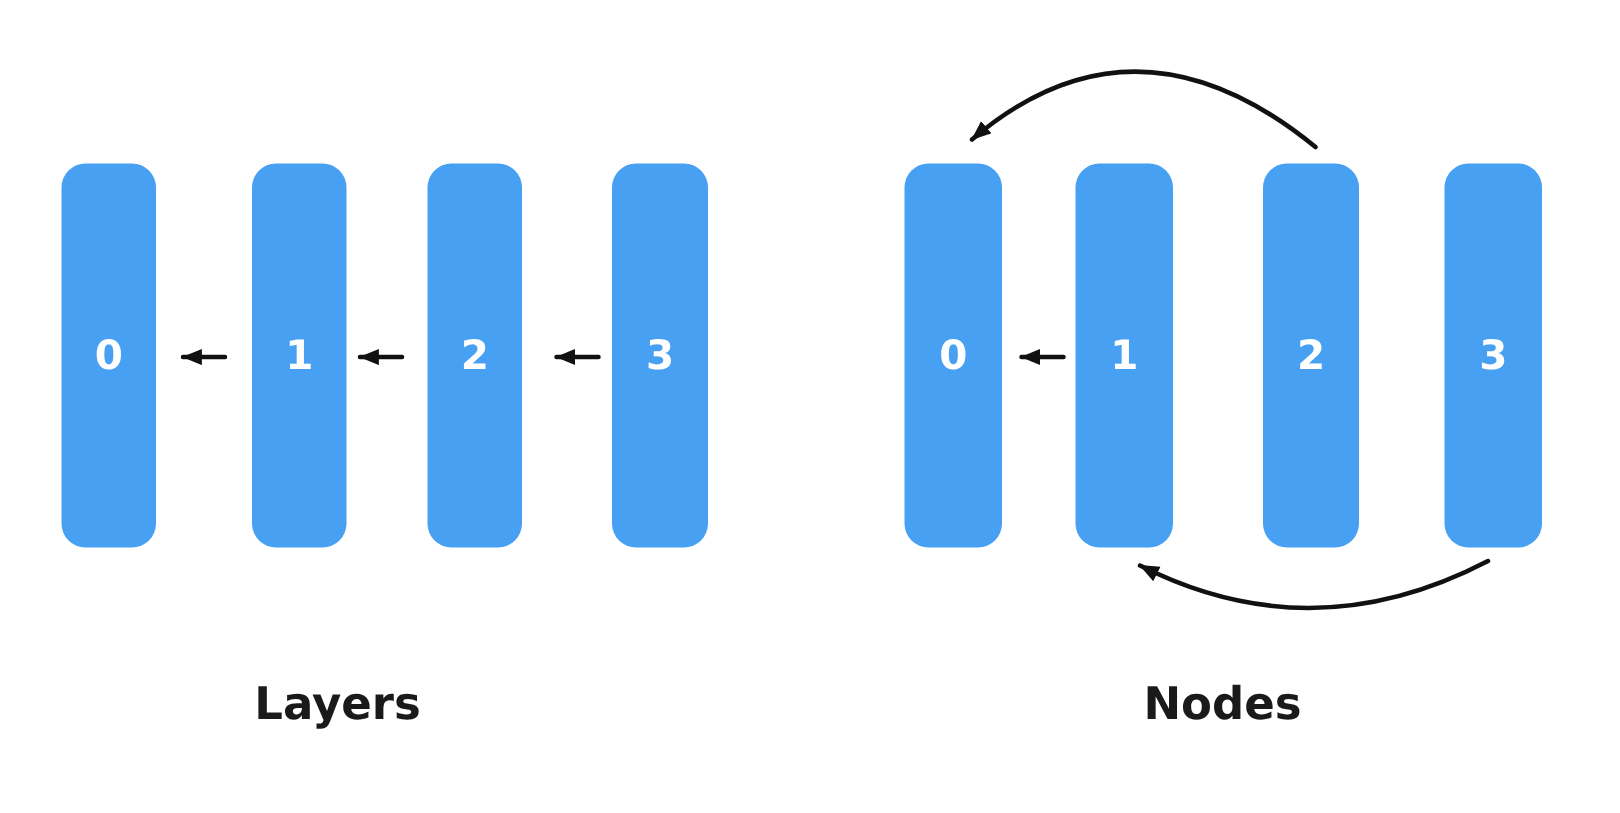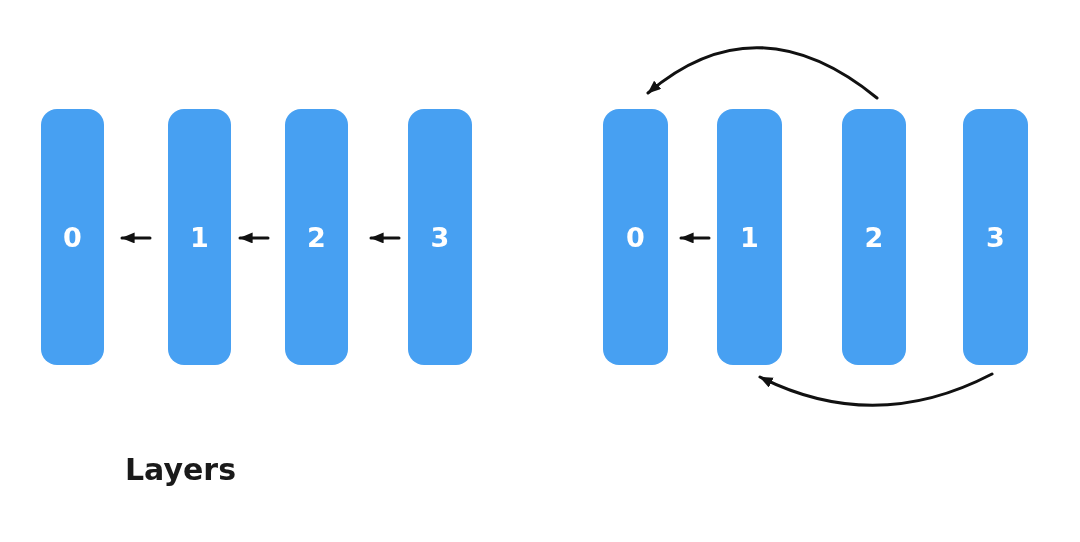--- a/index.html
+++ b/index.html
@@ -40,20 +40,21 @@
   .pill .pill-num {
     color: var(--pill_text_color);
     font-size: 27px;
     font-weight: 700;
     letter-spacing: 0;
   }
   .group-label {
     position: absolute;
     top: 452px;
     width: 200px;
+    text-align: center;
     color: var(--label_color);
     font-size: 30px;
     font-weight: 700;
   }
 </style>
 </head>
 <body>
 
 <div class="canvas">
 
@@ -93,14 +94,15 @@
     <span class="pill-num">1</span>
   </div>
   <div class="pill" style="left:842px; width:64px;">
     <span class="pill-num">2</span>
   </div>
   <div class="pill" style="left:963px; width:65px;">
     <span class="pill-num">3</span>
   </div>
 
   <div class="group-label" style="left:125px;">Layers</div>
+  <div class="group-label" style="left:715px;">Nodes</div>
 
 </div>
 
 </body></html>

